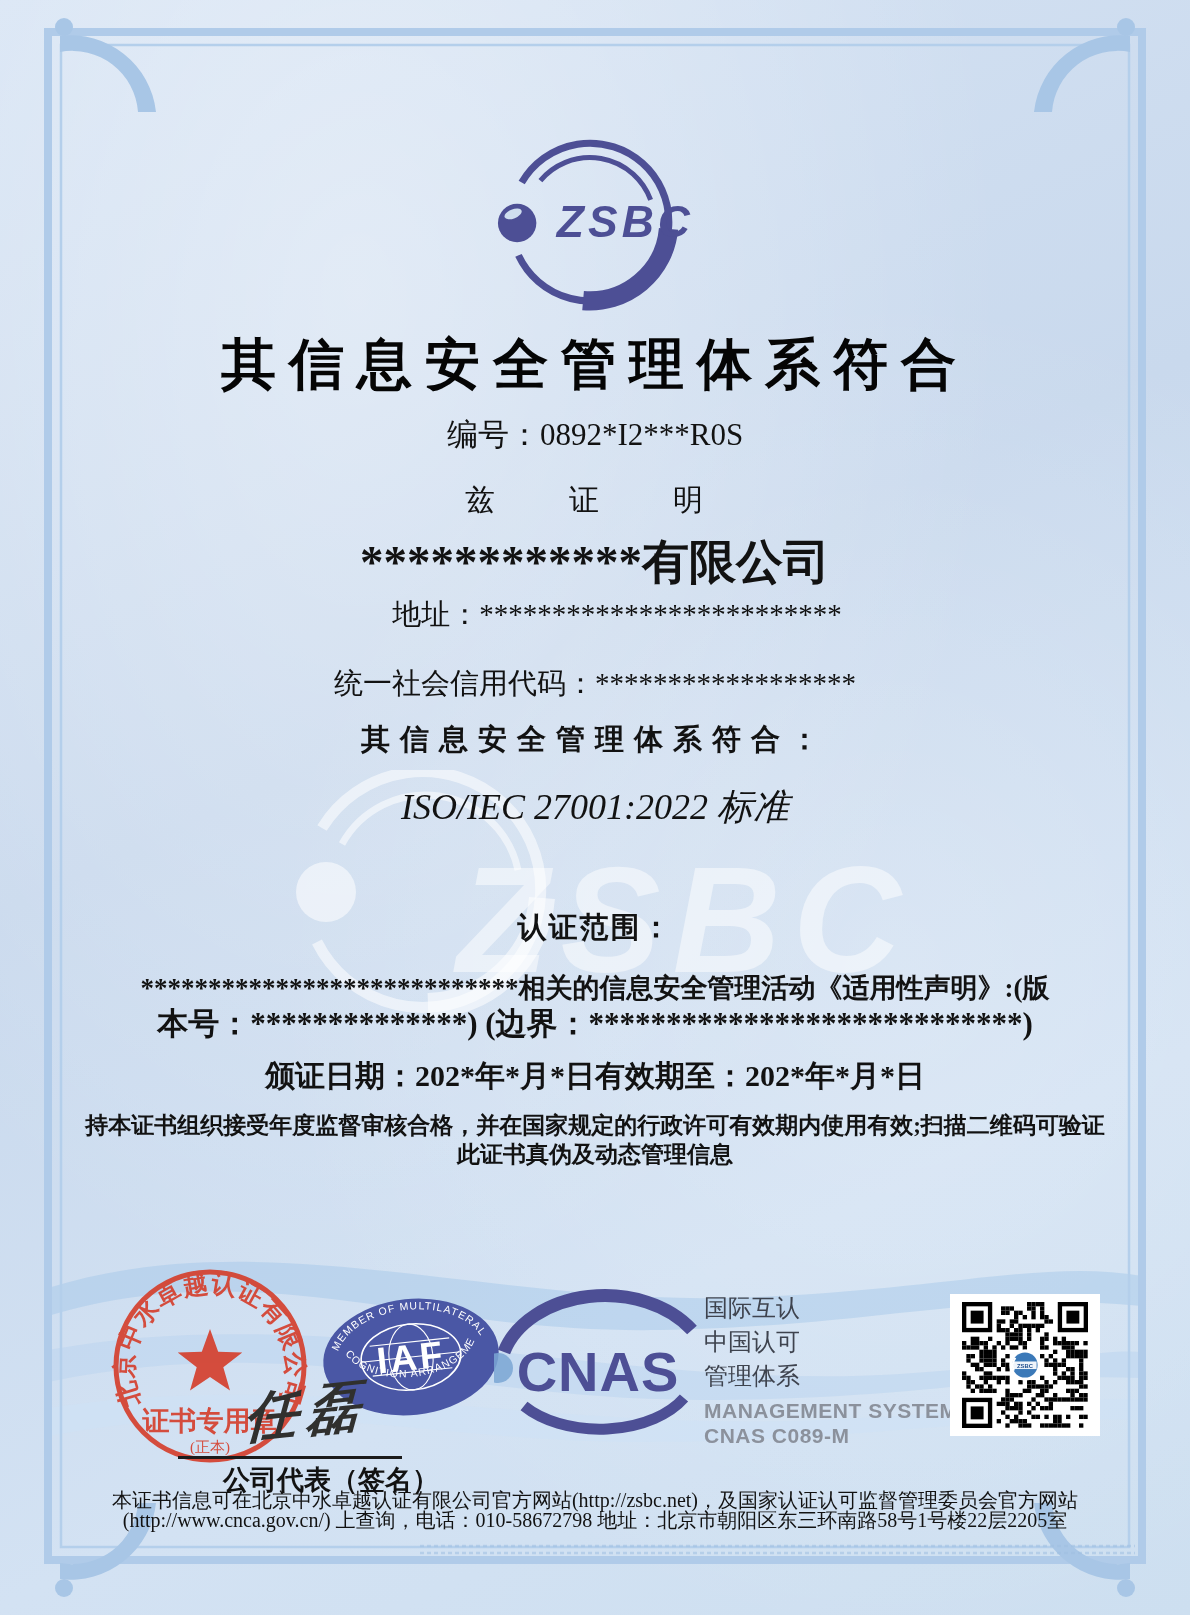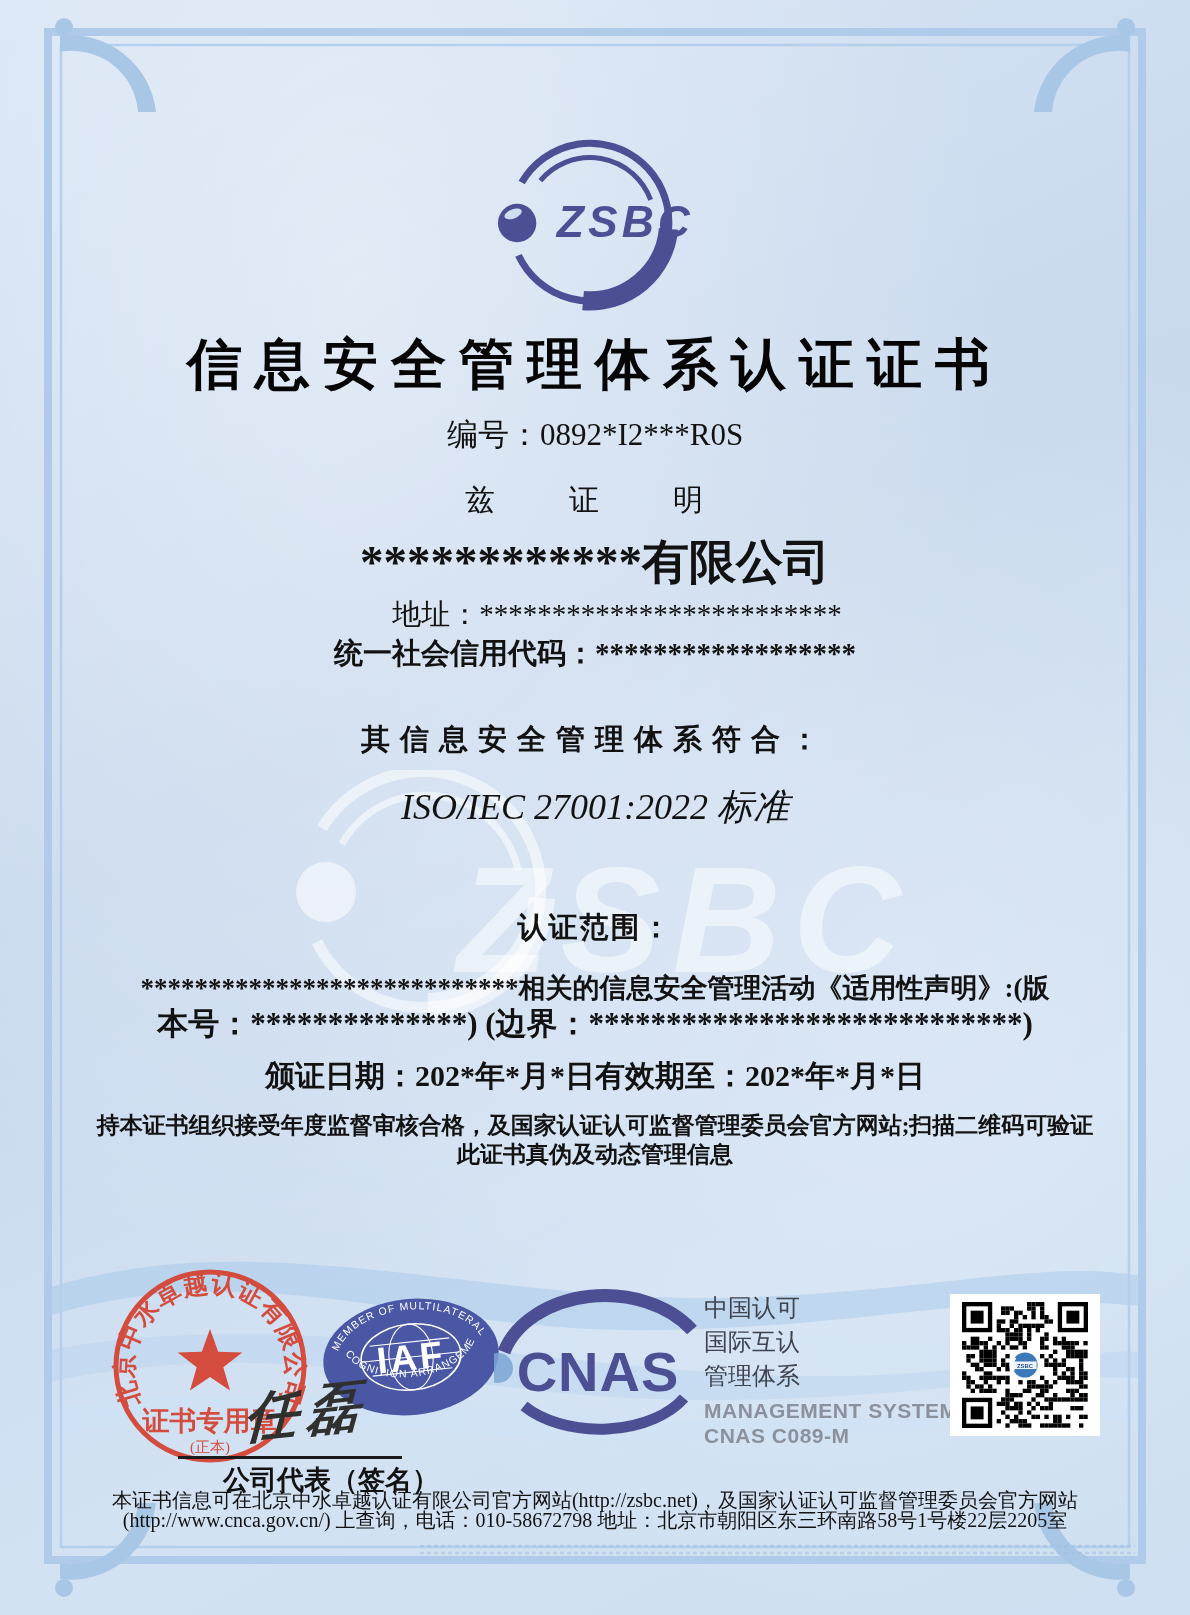--- a/index.html
+++ b/index.html
@@ -17,21 +17,21 @@
       linear-gradient(155deg,#d7e4f4 0%,#c9d9ed 42%,#d3e2f3 74%,#cddff0 100%);
   }
   .abs { position:absolute; }
   .line { position:absolute; left:0; width:100%; text-align:center; white-space:nowrap; }
 
   .title    { top:328px; font-size:55px; font-weight:bold; letter-spacing:13px; font-family:"Liberation Sans",sans-serif; color:#050505; }
   .certno   { top:414px; font-size:31px; }
   .hereby   { top:463px; font-size:30px; letter-spacing:22px; }
   .company  { top:531px; font-size:47px; font-weight:bold; }
   .addr     { top:595px; font-size:29px; font-weight:normal;padding-left:44px; }
-  .credit   { top:634px; font-size:29px; font-weight:bold; }
+  .credit   { top:664px; font-size:29px; font-weight:normal; }
   .conform  { top:720px; font-size:29px; letter-spacing:10px; font-weight:bold; }
   .standard { top:783px; font-size:36px;font-style:italic; }
   .scopehead{ top:908px; font-size:29px; font-weight:bold; letter-spacing:2px; }
   .scope1   { top:970px; font-size:27px; font-weight:bold; }
   .scope2   { top:1003px; font-size:31px; font-weight:bold; }
   .dates    { top:1056px; font-size:30px; font-weight:bold; display:flex; justify-content:center; left:0; width:100%; position:absolute; white-space:nowrap; }
   .notice1  { top:1110px; font-size:23px; font-weight:bold; }
   .notice2  { top:1139px; font-size:23px; font-weight:bold; }
 
   .seal-wrap { left:110px; top:1264px; width:200px; height:204px; opacity:.92; z-index:6; }
@@ -101,41 +101,41 @@
   <g stroke="#4d4f95" fill="none">
     <path d="M 92.5,52 A 78,78 0 1 1 89.3,124" stroke-width="7"></path>
     <path d="M 111,50 A 64,64 0 0 1 220,69" stroke-width="5"></path>
     <path d="M 237.7,97.8 A 78,78 0 0 1 153.2,168.7" stroke-width="19"></path>
   </g>
   <circle cx="88" cy="92" r="19" fill="#4d4f95"></circle>
   <ellipse cx="84" cy="83" rx="9" ry="4.5" fill="#cfdeef" transform="rotate(-22 84 83)"></ellipse>
   <text x="195" y="106" text-anchor="middle" font-size="44" font-style="italic" font-weight="bold" letter-spacing="4" fill="#4d4f95" font-family="Liberation Sans, sans-serif">ZSBC</text>
 </svg>
 
-<div class="line title" style="z-index:4;">信息安全管理体系认证证书</div>
+<div class="line title" style="z-index:4;">其信息安全管理体系符合</div>
 <div class="line certno" style="z-index:4;"><span>编号：</span><span>0892*I2***R0S</span></div>
 <div class="line hereby" style="z-index:4;margin-top:17px;">兹　证　明</div>
 
 <div class="line company" style="z-index:4;">************有限公司</div>
 <div class="line addr" style="z-index:4;"><span>地址：</span><span>*************************</span></div>
 <div class="line credit" style="z-index:4;"><span>统一社会信用代码：</span><span>******************</span></div>
 
 <div class="line conform" style="z-index:4;">其信息安全管理体系符合：</div>
 <div class="line standard" style="z-index:4;">ISO/IEC 27001:2022 标准</div>
 
 <div class="line scopehead" style="z-index:4;">认证范围：</div>
 <div class="line scope1" style="z-index:4;">****************************相关的信息安全管理活动《适用性声明》:(版</div>
 <div class="line scope2" style="z-index:4;">本号：**************) (边界：****************************)</div>
 
 <div class="dates" style="z-index:4;">
   <span>颁证日期：202*年*月*日</span>
   <span>有效期至：202*年*月*日</span>
 </div>
 
-<div class="line notice1" style="z-index:4;">持本证书组织接受年度监督审核合格，及国家认证认可监督管理委员会官方网站;扫描二维码可验证</div>
+<div class="line notice1" style="z-index:4;">持本证书组织接受年度监督审核合格，并在国家规定的行政许可有效期内使用有效;扫描二维码可验证</div>
 <div class="line notice2" style="z-index:4;">此证书真伪及动态管理信息</div>
 
 <svg class="abs seal-wrap" viewBox="0 0 200 204">
   <circle cx="100" cy="102" r="94" fill="none" stroke="#d5402e" stroke-width="5"></circle>
   <path id="sealArc" d="M 36,148 A 77,77 0 1 1 164,148" fill="none"></path>
   <text font-size="25" font-weight="bold" fill="#d5402e" letter-spacing="1">
     <textPath href="#sealArc" startOffset="50%" text-anchor="middle">北京中水卓越认证有限公司</textPath>
   </text>
   <polygon fill="#d5402e" points="100,65 108.2,87.7 132.3,88.5 113.3,103.3 120,126.5 100,113 80,126.5 86.7,103.3 67.7,88.5 91.8,87.7"></polygon>
   <text x="100" y="166" text-anchor="middle" font-size="27" font-weight="bold" fill="#d5402e">证书专用章</text>
@@ -163,22 +163,22 @@
 </svg>
 
 <svg class="abs cnas-wrap" viewBox="0 0 207 147">
   <circle cx="4" cy="80" r="15" fill="#7aa6d4" opacity=".85"></circle>
   <path d="M 10,64 A 105,78 0 0 1 198,42" stroke="#4d4f95" stroke-width="13" fill="none"></path>
   <text x="104" y="103" text-anchor="middle" font-size="56" font-weight="bold" letter-spacing="1" fill="#4d4f95" font-family="Liberation Sans, sans-serif">CNAS</text>
   <path d="M 30,118 A 96,60 0 0 0 190,110" stroke="#4d4f95" stroke-width="11" fill="none"></path>
 </svg>
 
 <div class="abs accr">
+  <div class="accr-cn">国际互认</div>
   <div class="accr-cn">中国认可</div>
-  <div class="accr-cn">国际互认</div>
   <div class="accr-cn">管理体系</div>
   <div class="accr-en first">MANAGEMENT SYSTEM</div>
   <div class="accr-en">CNAS C089-M</div>
 </div>
 
 <div class="abs qr">
   <svg width="126" height="126" viewBox="0 0 125 125">
     <g id="qr-modules" fill="#000000">
         <rect x="64.5" y="0.0" width="4.3" height="4.3"></rect>
         <rect x="68.8" y="0.0" width="4.3" height="4.3"></rect>

